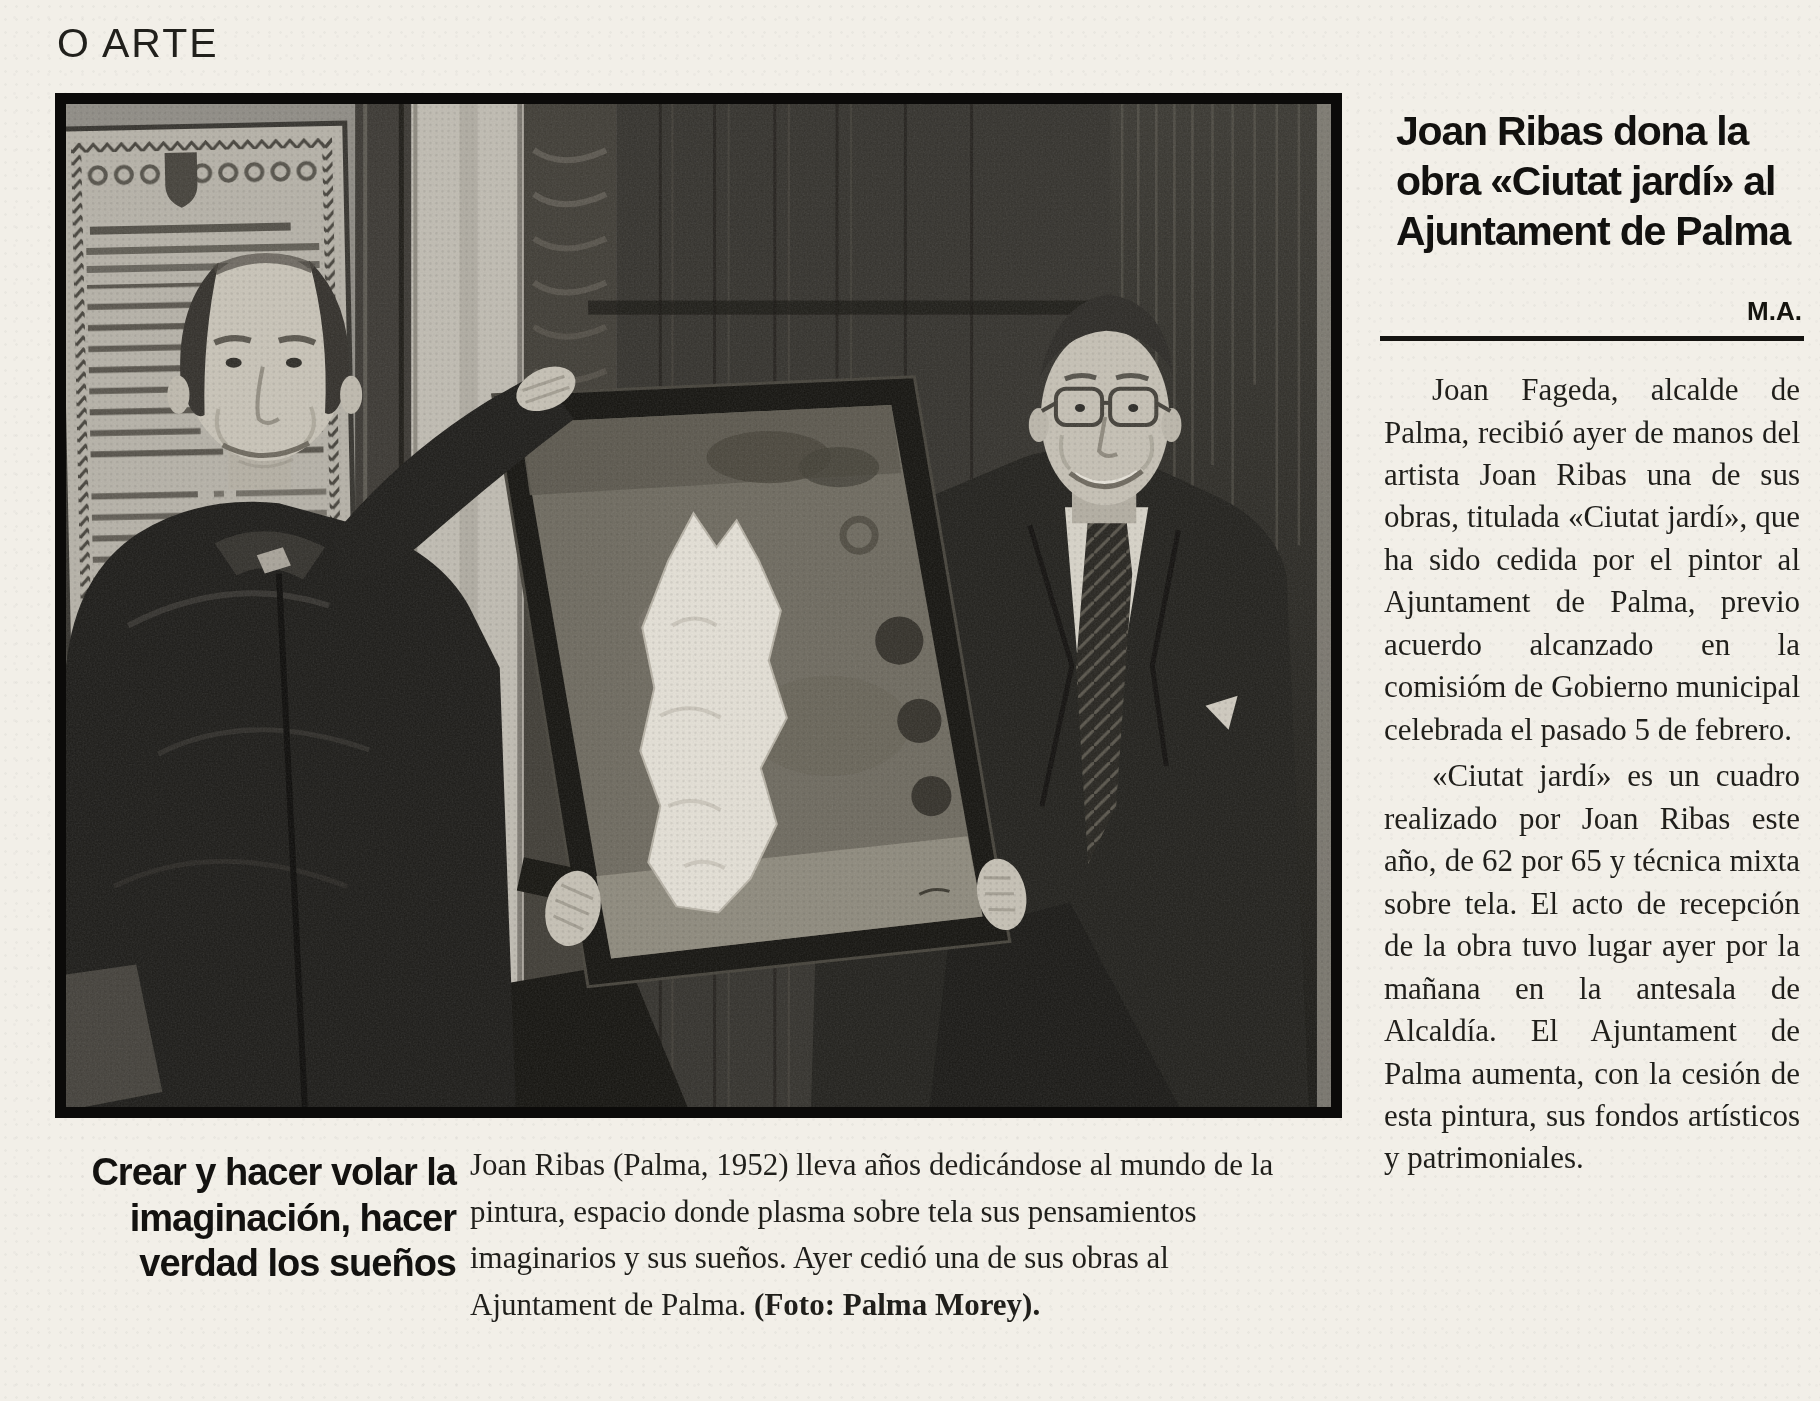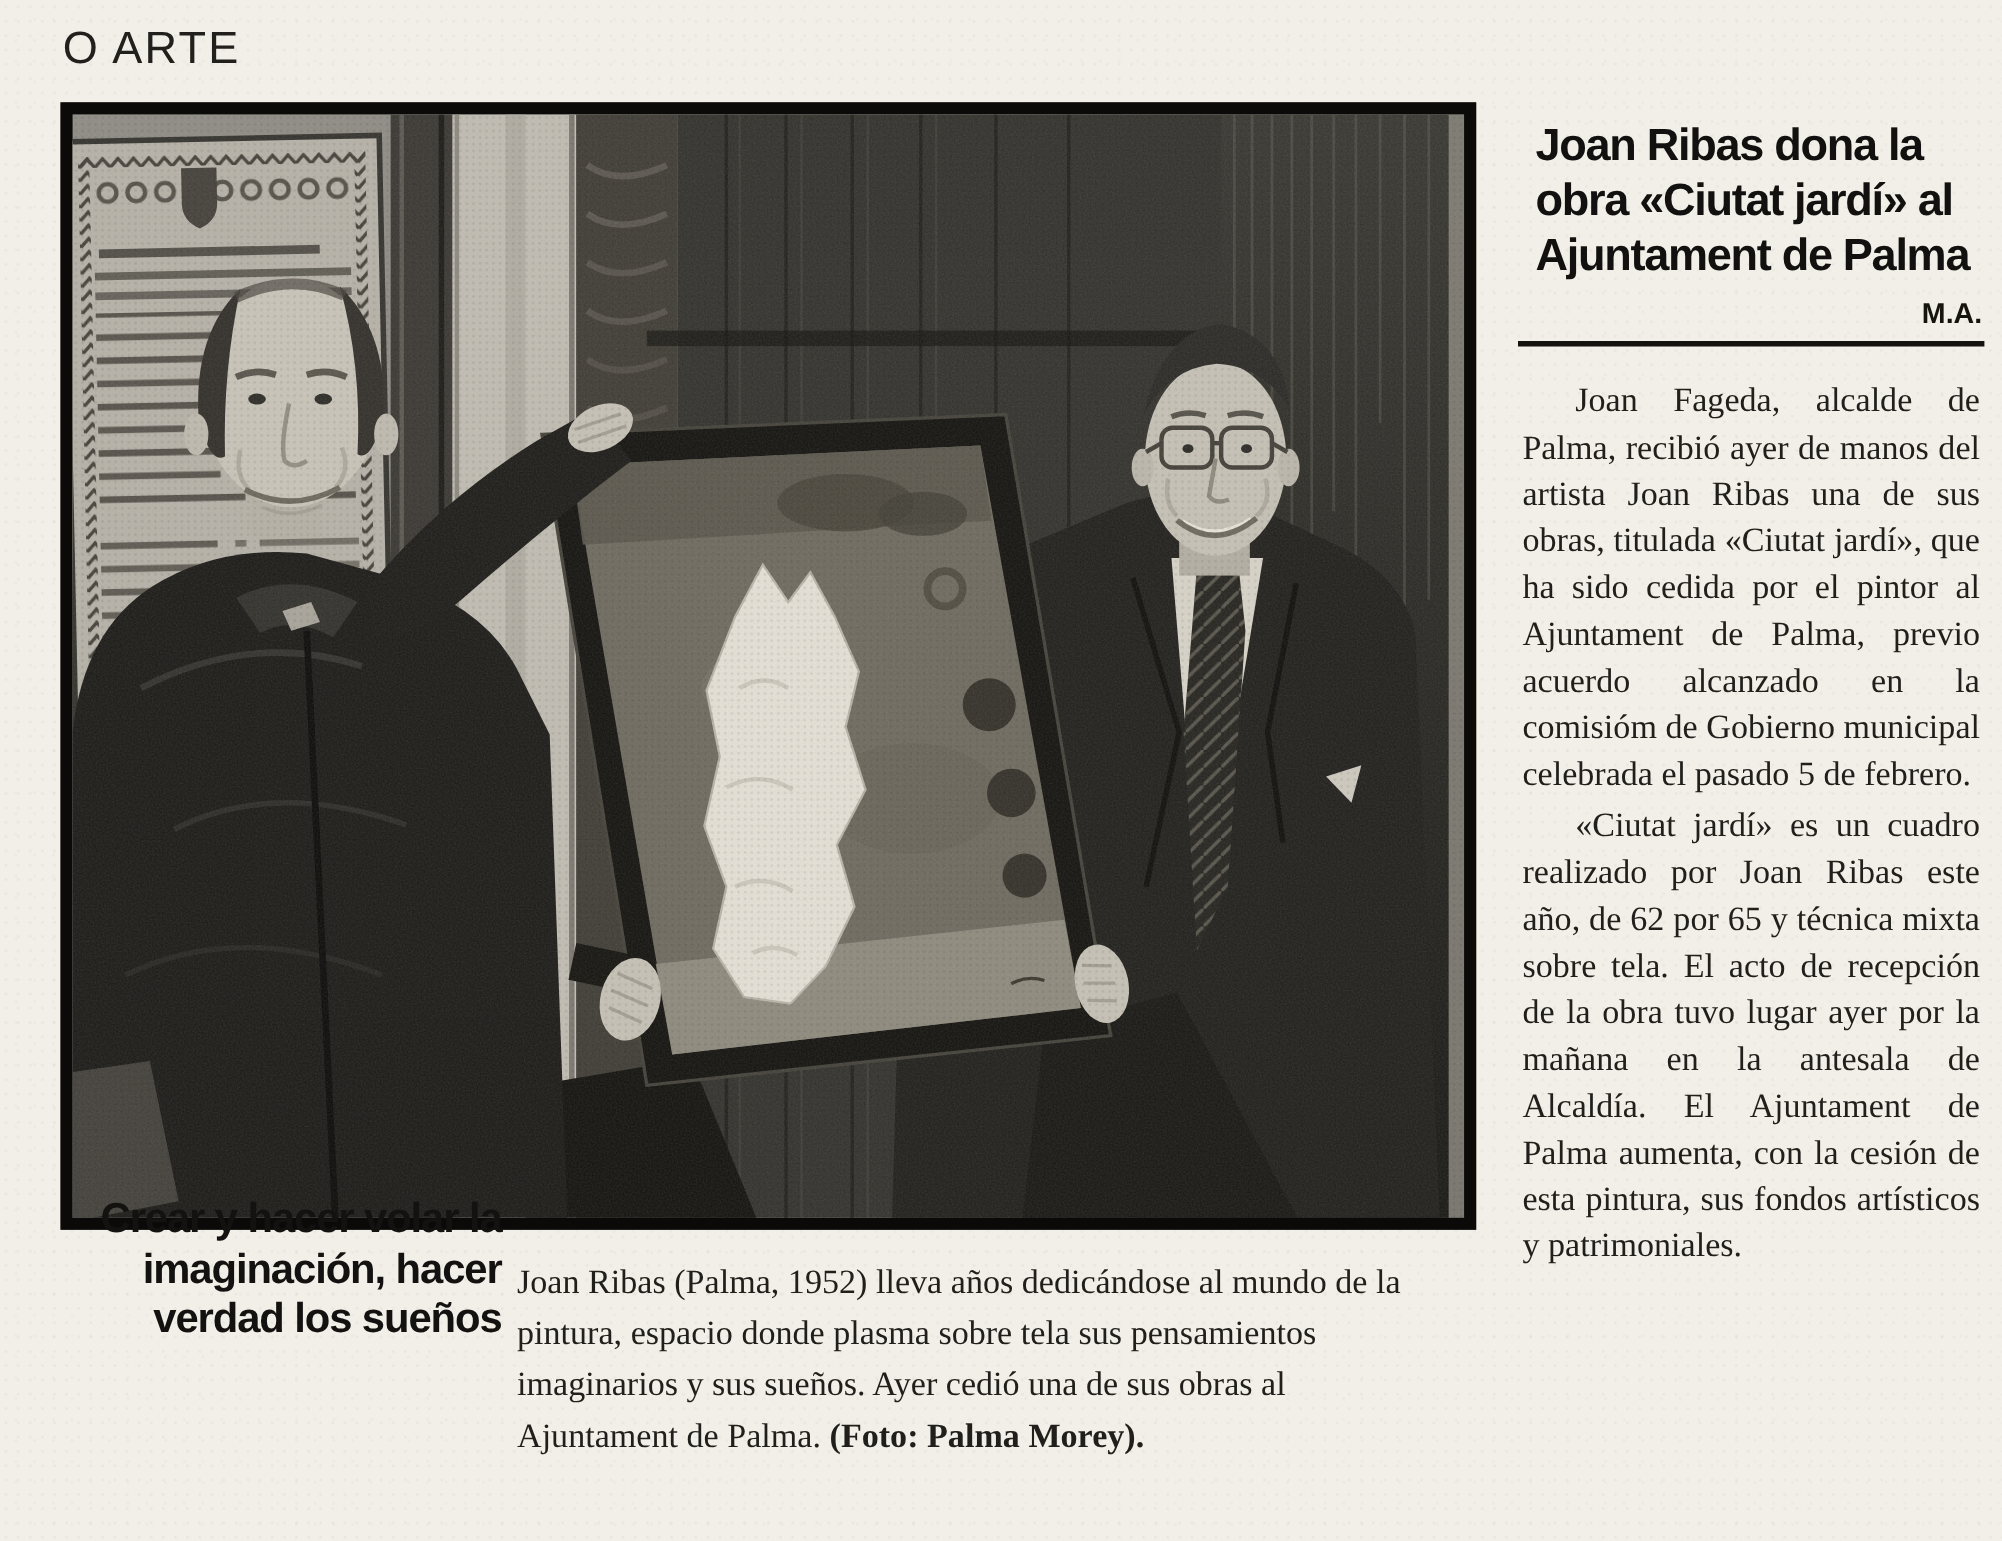--- a/index.html
+++ b/index.html
@@ -29,30 +29,30 @@
     position:absolute;left:1380px;top:106px;width:424px;
   }
   .headline{
     font-family:"Liberation Sans", sans-serif;
     font-weight:bold;font-size:41px;line-height:1.22;
     letter-spacing:-1.2px;color:#12110f;padding-left:16px;
   }
   .byline{
     font-family:"Liberation Sans", sans-serif;
     font-weight:bold;font-size:26px;color:#15140f;
-    text-align:right;margin-top:14px;padding-right:2px;
+    text-align:right;margin-top:40px;padding-right:2px;
   }
   .byline-rule{height:5px;background:#141310;margin-top:9px;}
   .article-body{
     margin-top:28px;font-size:31px;line-height:1.37;
     text-align:justify;color:#201f1b;
   }
   .article-body p{margin:4px;text-indent:1.55em;}
   .subheadline{
-    position:absolute;left:10px;top:1086px;width:446px;
+    position:absolute;left:10px;top:1150px;width:446px;
     font-family:"Liberation Sans", sans-serif;
     font-weight:bold;font-size:38px;line-height:1.2;
     letter-spacing:-1px;text-align:right;color:#131210;
   }
   .caption{
     position:absolute;left:470px;top:1142px;width:848px;
     font-size:31px;line-height:1.5;color:#201f1b;text-align:left;
   }
   .caption .credit{font-weight:bold;}
 </style>

